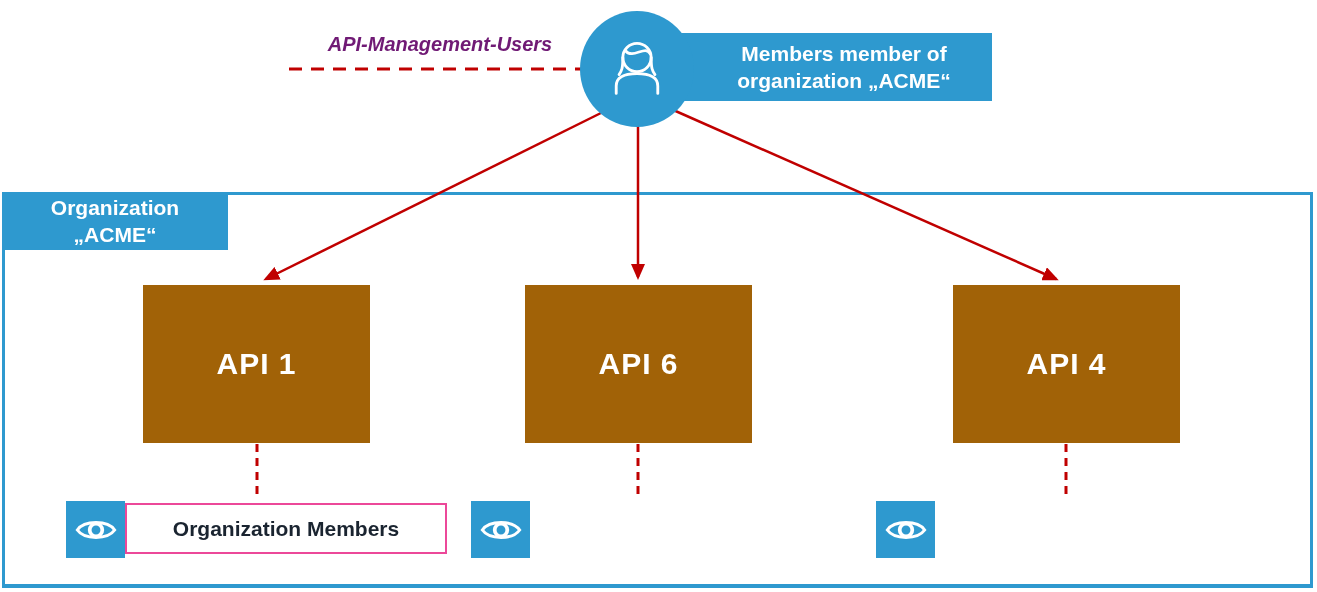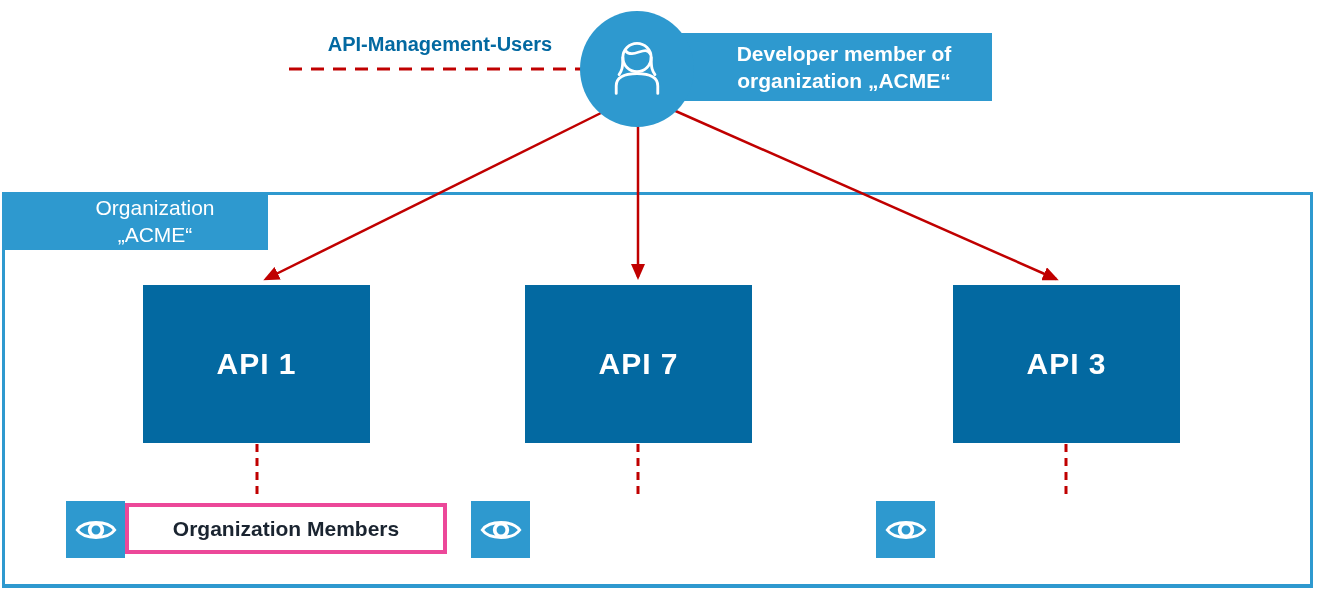--- a/index.html
+++ b/index.html
@@ -11,60 +11,60 @@
     overflow:hidden;
   }
   
   .org-box{
     position:absolute;left:2px;top:192px;width:1311px;height:396px;
     border:3px solid #2E99CF;border-bottom-width:4px;box-sizing:border-box;
     background:#ffffff;z-index:1;
   }
   .org-label{
     position:absolute;left:2px;top:192px;width:226px;height:58px;
-    background:#2E99CF;color:#ffffff;font-weight:normal;font-size:21px;
+    background:#2E99CF;color:#ffffff;font-weight:bold;font-size:21px;
     display:flex;align-items:center;justify-content:center;text-align:center;
-    white-space:pre-line;line-height:1.3;z-index:2;padding-left:40px;
+    white-space:pre-line;line-height:1.3;z-index:2;
   }
   
   .idm-node{
     position:absolute;left:173px;top:12px;width:114px;height:114px;border-radius:50%;
     background:#2E99CF;color:#ffffff;font-weight:bold;font-size:27px;
     display:flex;align-items:center;justify-content:center;z-index:5;letter-spacing:1px;
   }
   .user-node{
     position:absolute;left:580px;top:11px;width:114px;height:116px;border-radius:50%;
     background:#2E99CF;display:flex;align-items:center;justify-content:center;z-index:5;
   }
   .member-label{
     position:absolute;left:650px;top:33px;width:342px;height:68px;
     background:#2E99CF;color:#ffffff;font-weight:bold;font-size:21px;
     display:flex;align-items:center;justify-content:center;text-align:center;
     white-space:pre-line;line-height:1.3;z-index:4;
     padding-left:46px;box-sizing:border-box;
   }
   .link-label{
     position:absolute;left:300px;top:33px;width:280px;text-align:center;
-    color:#0369a1;font-weight:bold;font-size:20px;z-index:2;
+    color:#701a75;font-weight:bold;font-size:20px;z-index:2;font-style:italic;
   }
   
   .api-box{
-    position:absolute;top:285px;width:227px;height:158px;background:#0369a1;
+    position:absolute;top:285px;width:227px;height:158px;background:#a16207;
     color:#ffffff;font-weight:bold;font-size:30px;
     display:flex;align-items:center;justify-content:center;z-index:2;letter-spacing:1px;
   }
   .api-1{left:143px}.api-2{left:525px}.api-3{left:953px}
   
   .perm-icon{
     position:absolute;top:501px;width:59px;height:57px;background:#2E99CF;
     display:flex;align-items:center;justify-content:center;z-index:2;
   }
   .perm-box{
     position:absolute;top:503px;height:51px;background:#ffffff;
-    border:4px solid #ec4899;box-sizing:border-box;
+    border:2px solid #ec4899;box-sizing:border-box;
     display:flex;align-items:center;justify-content:center;
     color:#1A2430;font-weight:bold;font-size:21px;z-index:2;
   }
   .perm-icon-1{left:66px}.perm-box-1{left:125px;width:322px}
   .perm-icon-2{left:471px}.perm-box-2{left:530px;width:321px}
   .perm-icon-3{left:876px}.perm-box-3{left:935px;width:360px}
   
   .connectors{position:absolute;left:0;top:0;z-index:3;pointer-events:none;}
 </style>
 </head>
@@ -87,43 +87,43 @@
     <line x1="638" y1="126" x2="638" y2="277" stroke="#C00000" stroke-width="2.5" marker-end="url(#ah)"></line>
     <line x1="671" y1="109" x2="1056" y2="279" stroke="#C00000" stroke-width="2.5" marker-end="url(#ah)"></line>
     <line x1="257" y1="444" x2="257" y2="500" stroke="#C00000" stroke-width="3" stroke-dasharray="8 6"></line>
     <line x1="638" y1="444" x2="638" y2="500" stroke="#C00000" stroke-width="3" stroke-dasharray="8 6"></line>
     <line x1="1066" y1="444" x2="1066" y2="500" stroke="#C00000" stroke-width="3" stroke-dasharray="8 6"></line>
   </svg>
 
 
   <div class="link-label">API-Management-Users</div>
 
-  <div class="member-label">Developer member of
+  <div class="member-label">Members member of
 organization „ACME“</div>
 
   <div class="user-node">
     <span>
       <svg width="68" height="68" viewBox="0 0 72 72" fill="none" stroke="#ffffff" stroke-width="3" stroke-linecap="round" stroke-linejoin="round">
         <circle cx="36" cy="26" r="15"></circle>
         <path d="M24 19 C 32 28, 45 12, 50 22"></path>
         <path d="M21 26 C 21 37, 20 40, 17 44"></path>
         <path d="M51 26 C 51 37, 52 40, 55 44"></path>
         <path d="M14 64 L14 56 C 14 46, 24 43, 36 43 C 48 43, 58 46, 58 56 L58 64"></path>
       </svg>
     </span>
   </div>
 
   <div class="api-box api-1">
     <span>API 1</span>
   </div>
   <div class="api-box api-2">
-    <span>API 7</span>
+    <span>API 6</span>
   </div>
   <div class="api-box api-3">
-    <span>API 3</span>
+    <span>API 4</span>
   </div>
 
   <div class="perm-icon perm-icon-1">
     <svg width="42" height="28" viewBox="0 0 36 24" fill="none" stroke="#ffffff" stroke-width="2.6">
       <path d="M2,12 C8,3.5 28,3.5 34,12 C28,20.5 8,20.5 2,12 Z"></path>
       <circle cx="18" cy="12" r="5.4" stroke-width="3.2"></circle>
     </svg>
   </div>
   <div class="perm-box perm-box-1">
     <span>Organization Members</span>

